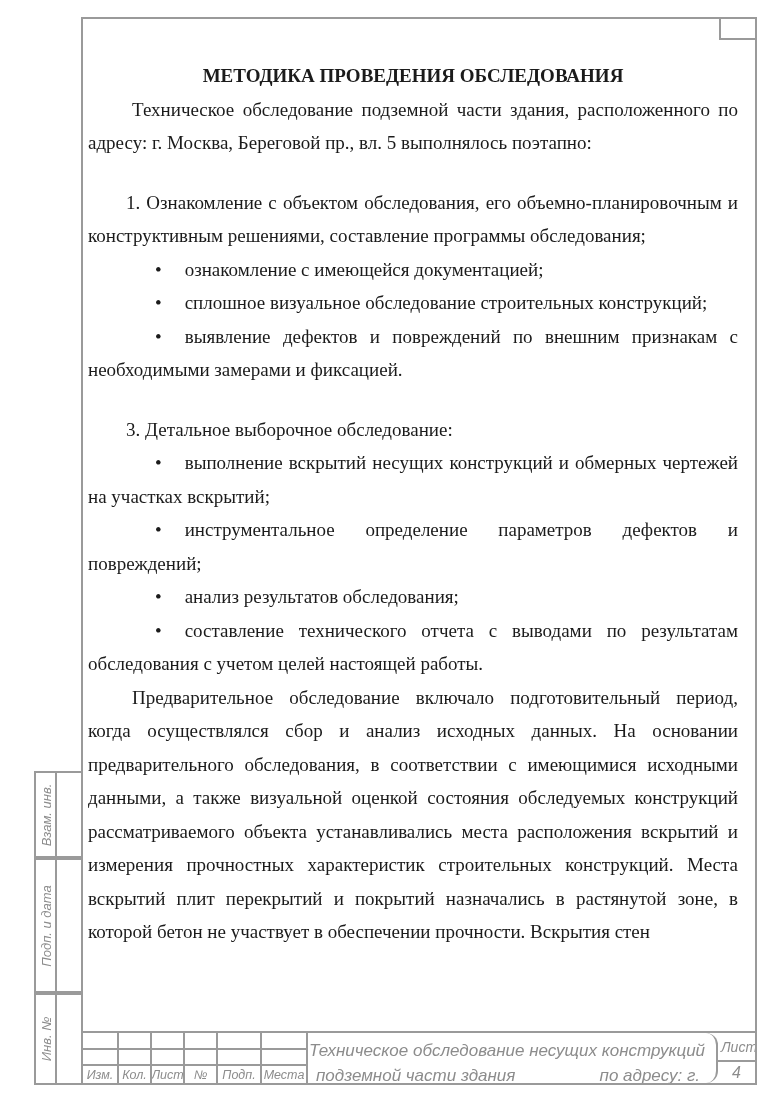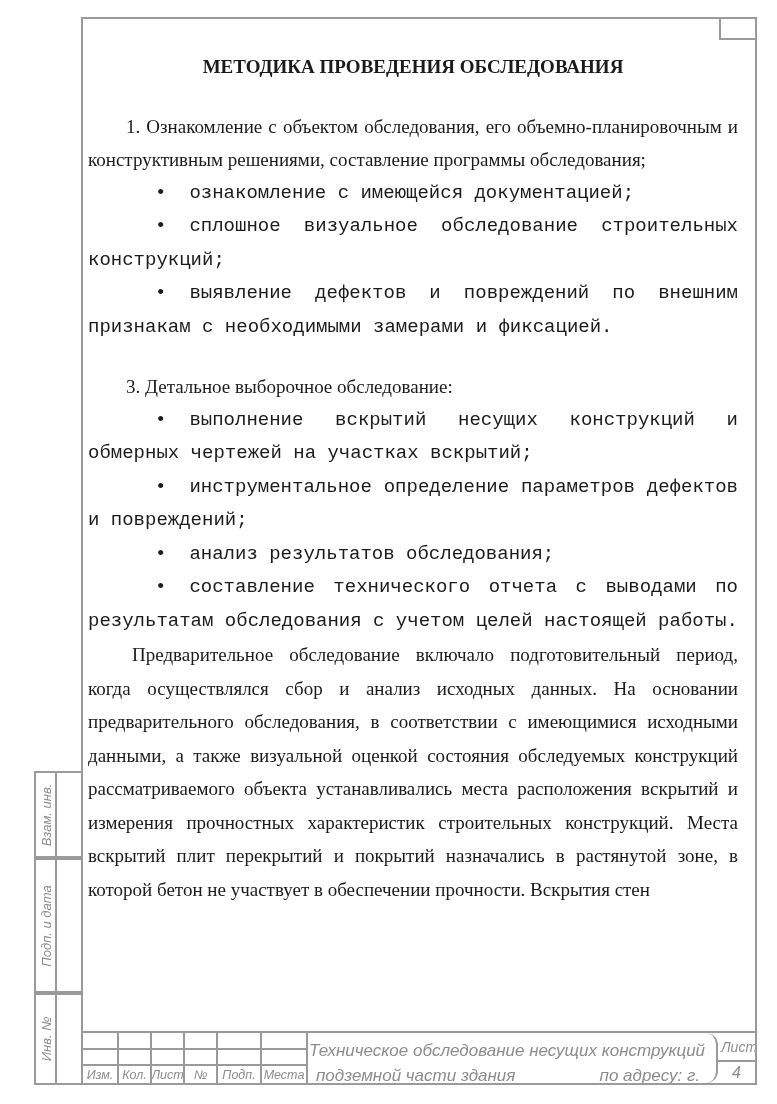--- a/index.html
+++ b/index.html
@@ -31,29 +31,29 @@
   }
   .attr-c1{top:771px;height:87px;}
   .attr-c2{top:858px;height:135px;}
   .attr-c3{top:993px;height:92px;}
   .attr-label{
     position:absolute;top:50%;left:10px;transform:translate(-50%,-50%) rotate(-90deg);
     white-space:nowrap;font:italic 13px "Liberation Sans",sans-serif;color:var(--c-stamp-text);
   }
   
   .doc-body{
-    position:absolute;left:88px;top:50px;width:650px;
+    position:absolute;left:88px;top:59px;width:650px;
     font-size:19px;line-height:33.5px;color:var(--c-body);
     text-align:justify;
   }
   .doc-title{font-weight:bold;text-align:center;text-indent:0;}
   .doc-body p{margin:0;padding:0;}
   p.para{text-indent:44px;}
   p.num{text-indent:38px;margin-top:26px;}
-  p.bullet{text-indent:67px;font-family:Liberation Mono, monospace;}
+  p.bullet{text-indent:67px;}
   .blt{font-size:19px;}
   .gap{display:inline-block;width:23px;}
   
   .stamp{
     position:absolute;left:81px;top:1031px;width:676px;height:54px;
     border:2px solid var(--c-line);box-sizing:border-box;display:flex;background:#fff;
   }
   .stamp-cols{
     display:grid;
     grid-template-columns:36px 33px 33px 33px 44px 46px;
@@ -102,20 +102,21 @@
   </div>
   <div class="attr-cell attr-c2">
     <span class="attr-label">Подп. и дата</span>
   </div>
   <div class="attr-cell attr-c3">
     <span class="attr-label">Инв. №</span>
   </div>
 
   <div class="doc-body" id="doc-body">
     <div class="doc-title">МЕТОДИКА ПРОВЕДЕНИЯ ОБСЛЕДОВАНИЯ</div>
+  <p class="para">Техническое обследование подземной части здания, расположенного по адресу: г. Москва, Береговой пр., вл. 5 выполнялось поэтапно:</p>
       <p class="num">1. Ознакомление с объектом обследования, его объемно-планировочным и конструктивным решениями, составление программы обследования;</p>
       <p class="bullet"><span class="blt">•</span><span class="gap"></span>ознакомление с имеющейся документацией;</p>
       <p class="bullet"><span class="blt">•</span><span class="gap"></span>сплошное визуальное обследование строительных конструкций;</p>
       <p class="bullet"><span class="blt">•</span><span class="gap"></span>выявление дефектов и повреждений по внешним признакам с необходимыми замерами и фиксацией.</p>
       <p class="num">3. Детальное выборочное обследование:</p>
       <p class="bullet"><span class="blt">•</span><span class="gap"></span>выполнение вскрытий несущих конструкций и обмерных чертежей на участках вскрытий;</p>
       <p class="bullet"><span class="blt">•</span><span class="gap"></span>инструментальное определение параметров дефектов и повреждений;</p>
       <p class="bullet"><span class="blt">•</span><span class="gap"></span>анализ результатов обследования;</p>
       <p class="bullet"><span class="blt">•</span><span class="gap"></span>составление технического отчета с выводами по результатам обследования с учетом целей настоящей работы.</p>
       <p class="para">Предварительное обследование включало подготовительный период, когда осуществлялся сбор и анализ исходных данных. На основании предварительного обследования, в соответствии с имеющимися исходными данными, а также визуальной оценкой состояния обследуемых конструкций рассматриваемого объекта устанавливались места расположения вскрытий и измерения прочностных характеристик строительных конструкций. Места вскрытий плит перекрытий и покрытий назначались в растянутой зоне, в которой бетон не участвует в обеспечении прочности. Вскрытия стен</p>

